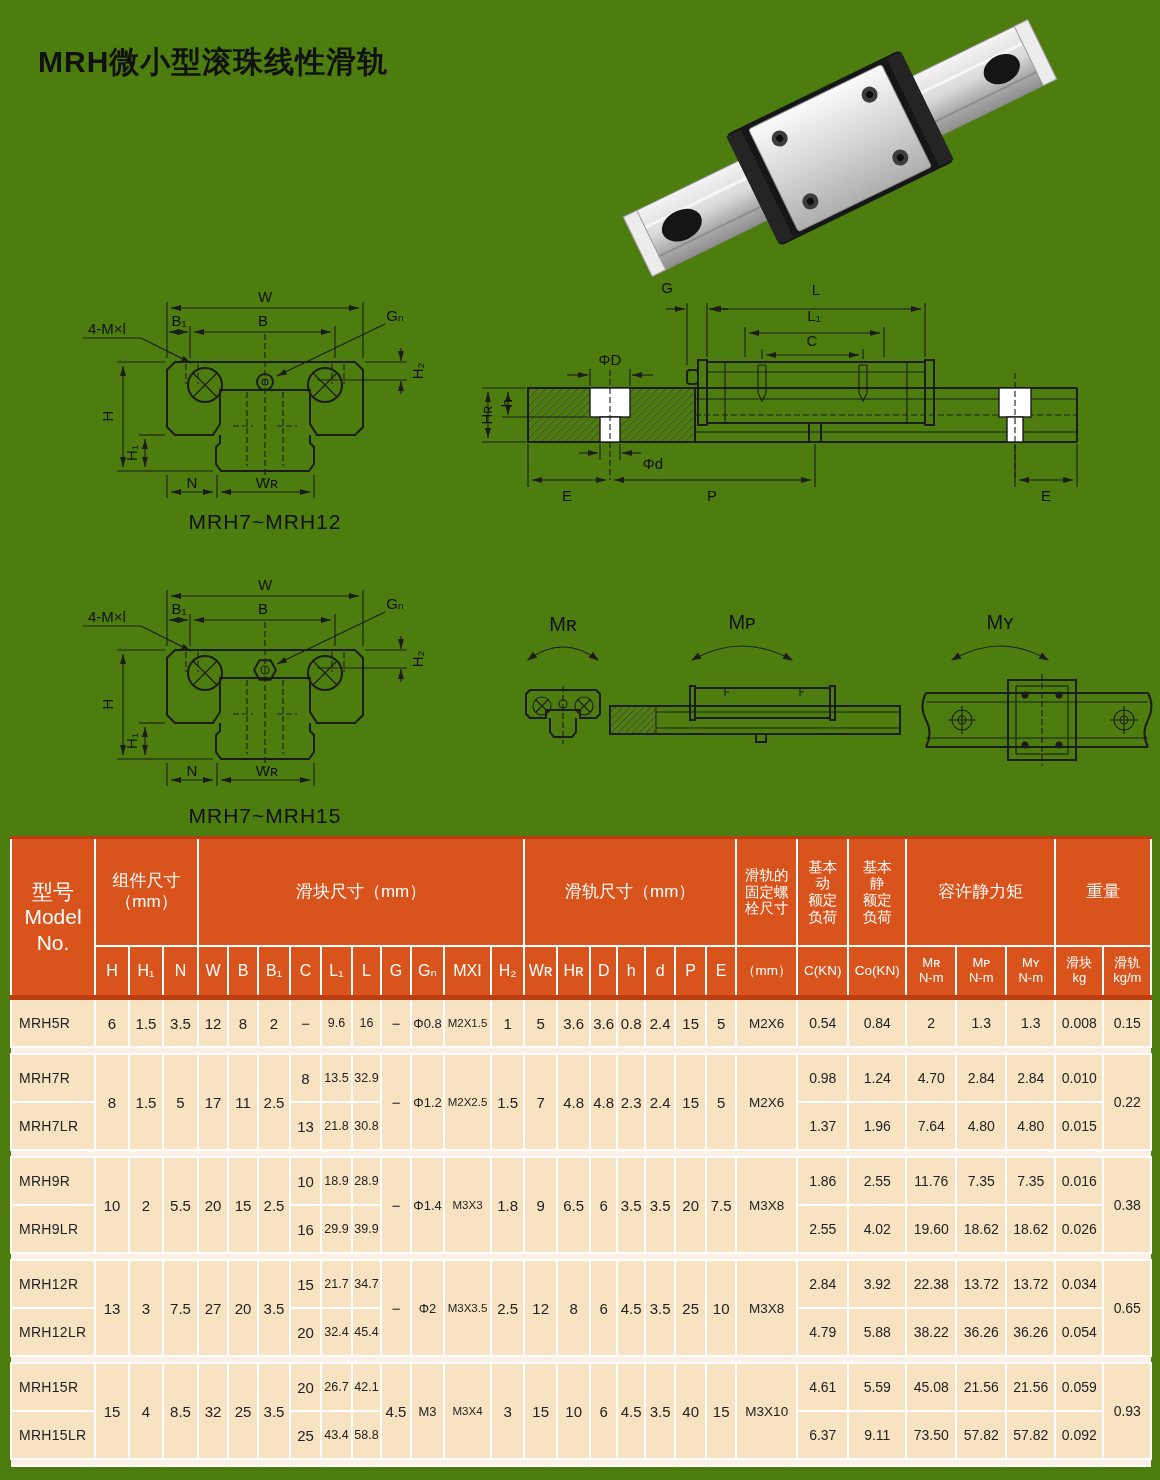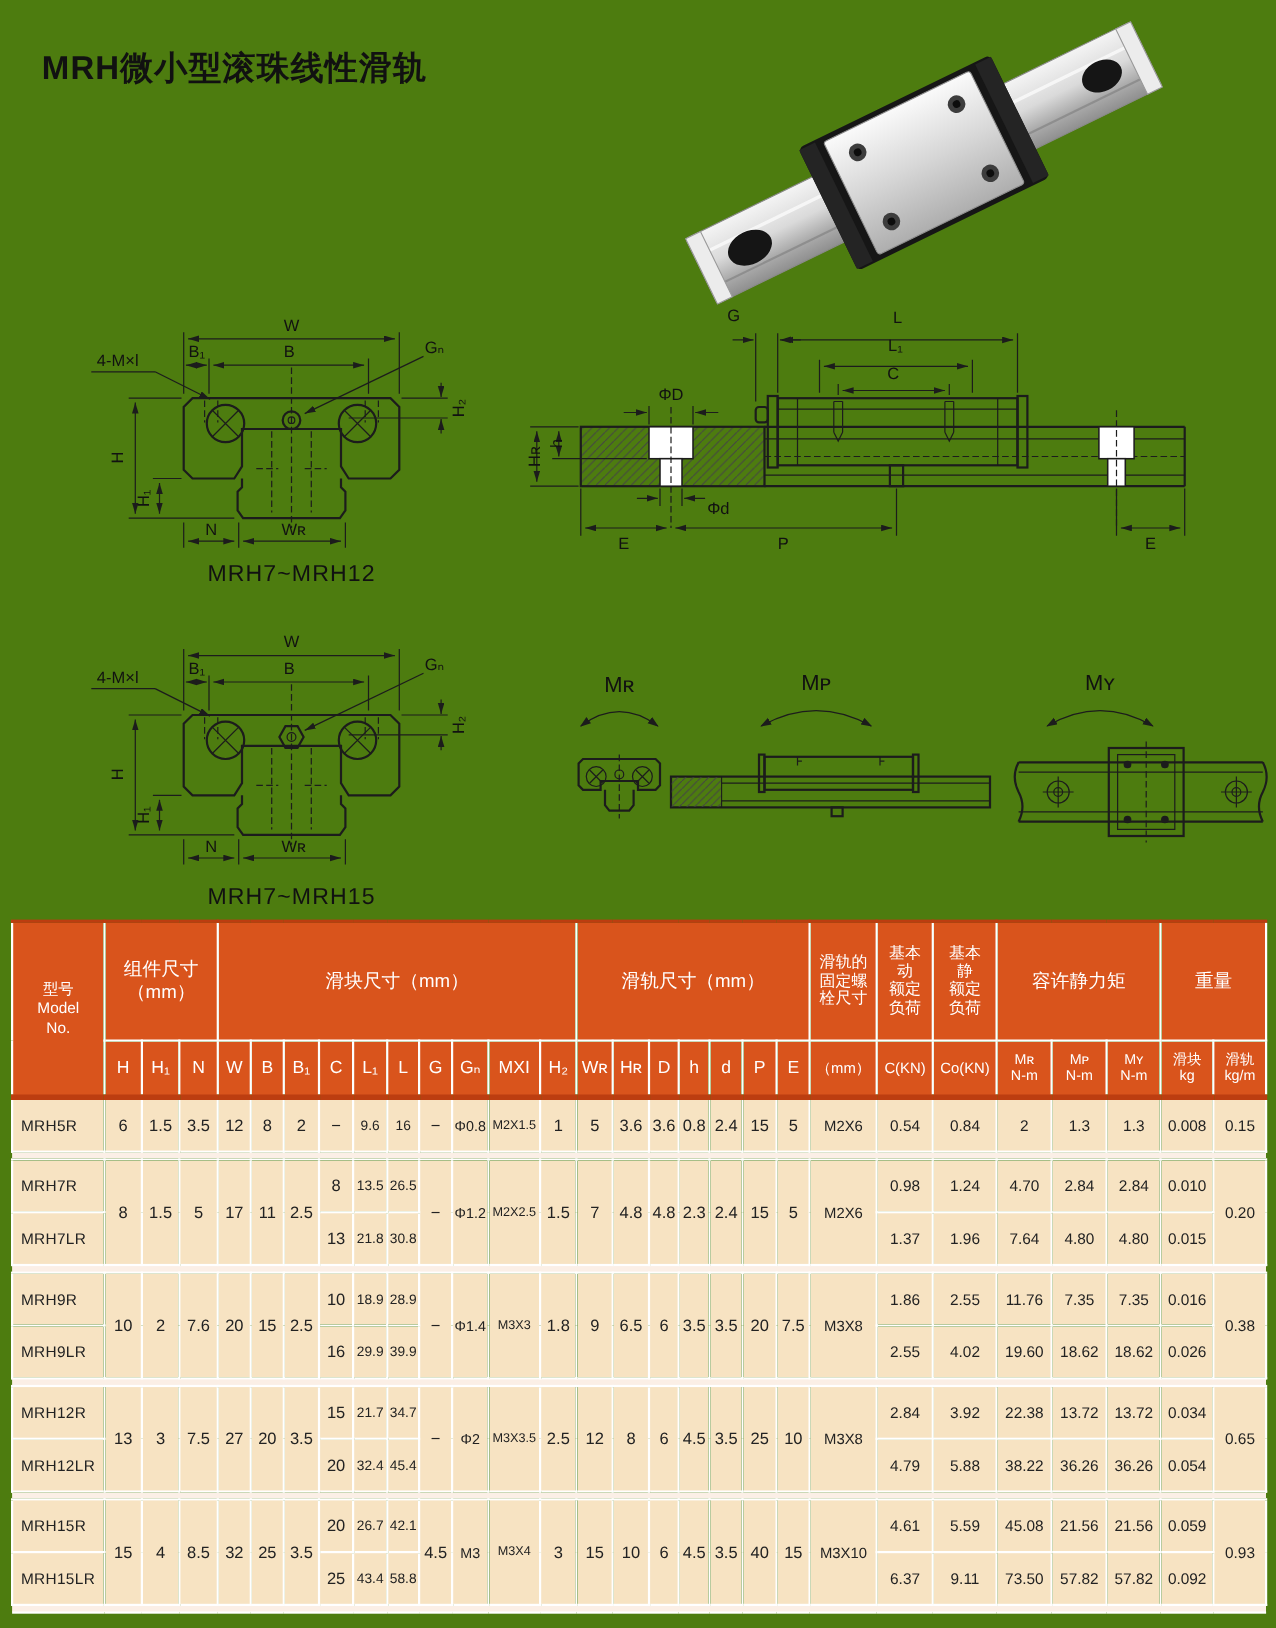--- a/index.html
+++ b/index.html
@@ -13,21 +13,21 @@
   .dim.big{font-size:20px;}
   .caption{position:absolute;font-size:21px;letter-spacing:1px;transform:translateX(-50%);white-space:nowrap;}
   
   .spec{position:absolute;left:10px;top:836px;}
   table{border-collapse:collapse;table-layout:fixed;width:1140px;
         border-top:3px solid var(--dark,#BC3D10);}
   th,td{border:2px solid #fff;text-align:center;vertical-align:middle;padding:0;overflow:hidden;}
   thead th{background:var(--orange,#D9541C);color:#fff;font-weight:normal;white-space:pre-line;line-height:1.22;}
   thead tr.grp th{height:106px;font-size:17px;}
   thead tr.grp th.small{font-size:14.5px;line-height:1.15;}
-  thead tr.grp th.mid{font-size:14px;}
+  thead tr.grp th.mid{font-size:21px;}
   thead tr.sub th{height:48px;font-size:16px;}
   thead tr.sub th:nth-child(21),thead tr.sub th:nth-child(22),thead tr.sub th:nth-child(23){font-size:13.5px;}
   thead tr.sub th:nth-child(n+24){font-size:13px;line-height:1.12;}
   thead tr.sub{border-bottom:5px solid var(--dark,#BC3D10);}
   thead tr.sub th{border-bottom:5px solid var(--dark,#BC3D10);}
   tbody td{background:var(--cream,#F7E3C2);color:#222;font-size:15px;height:46px;}
   tbody td.c-model{text-align:left;padding-left:7px;font-size:14px;letter-spacing:.3px;}
   tbody td.c-L1,tbody td.c-L{font-size:12.5px;}
   tbody td.c-Gn{font-size:13px;}
   tbody td.c-MXI{font-size:11.5px;text-align:center;}
@@ -438,61 +438,61 @@
           <tr>
             <td class="c-model">MRH7R</td>
             <td class="c-H" rowspan="2">8</td>
             <td class="c-H1" rowspan="2">1.5</td>
             <td class="c-N" rowspan="2">5</td>
             <td class="c-W" rowspan="2">17</td>
             <td class="c-B" rowspan="2">11</td>
             <td class="c-B1" rowspan="2">2.5</td>
             <td class="c-C">8</td>
             <td class="c-L1">13.5</td>
-            <td class="c-L">26.5</td>
+            <td class="c-L">32.9</td>
             <td class="c-G" rowspan="2">−</td>
             <td class="c-Gn" rowspan="2">Φ1.2</td>
             <td class="c-MXI" rowspan="2">M2X2.5</td>
             <td class="c-H2" rowspan="2">1.5</td>
             <td class="c-WR" rowspan="2">7</td>
             <td class="c-HR" rowspan="2">4.8</td>
             <td class="c-D" rowspan="2">4.8</td>
             <td class="c-h" rowspan="2">2.3</td>
             <td class="c-d" rowspan="2">2.4</td>
             <td class="c-P" rowspan="2">15</td>
             <td class="c-E" rowspan="2">5</td>
             <td class="c-bolt" rowspan="2">M2X6</td>
             <td class="c-CKN">0.98</td>
             <td class="c-CoKN">1.24</td>
             <td class="c-MR">4.70</td>
             <td class="c-MP">2.84</td>
             <td class="c-MY">2.84</td>
             <td class="c-block_kg">0.010</td>
-            <td class="c-rail" rowspan="2">0.20</td>
+            <td class="c-rail" rowspan="2">0.22</td>
           </tr>
           <tr>
             <td class="c-model">MRH7LR</td>
             <td class="c-C">13</td>
             <td class="c-L1">21.8</td>
             <td class="c-L">30.8</td>
             <td class="c-CKN">1.37</td>
             <td class="c-CoKN">1.96</td>
             <td class="c-MR">7.64</td>
             <td class="c-MP">4.80</td>
             <td class="c-MY">4.80</td>
             <td class="c-block_kg">0.015</td>
           </tr>
           <tr class="sep">
             <td colspan="29"></td>
           </tr>
           <tr>
             <td class="c-model">MRH9R</td>
             <td class="c-H" rowspan="2">10</td>
             <td class="c-H1" rowspan="2">2</td>
-            <td class="c-N" rowspan="2">7.6</td>
+            <td class="c-N" rowspan="2">5.5</td>
             <td class="c-W" rowspan="2">20</td>
             <td class="c-B" rowspan="2">15</td>
             <td class="c-B1" rowspan="2">2.5</td>
             <td class="c-C">10</td>
             <td class="c-L1">18.9</td>
             <td class="c-L">28.9</td>
             <td class="c-G" rowspan="2">−</td>
             <td class="c-Gn" rowspan="2">Φ1.4</td>
             <td class="c-MXI" rowspan="2">M3X3</td>
             <td class="c-H2" rowspan="2">1.8</td>

